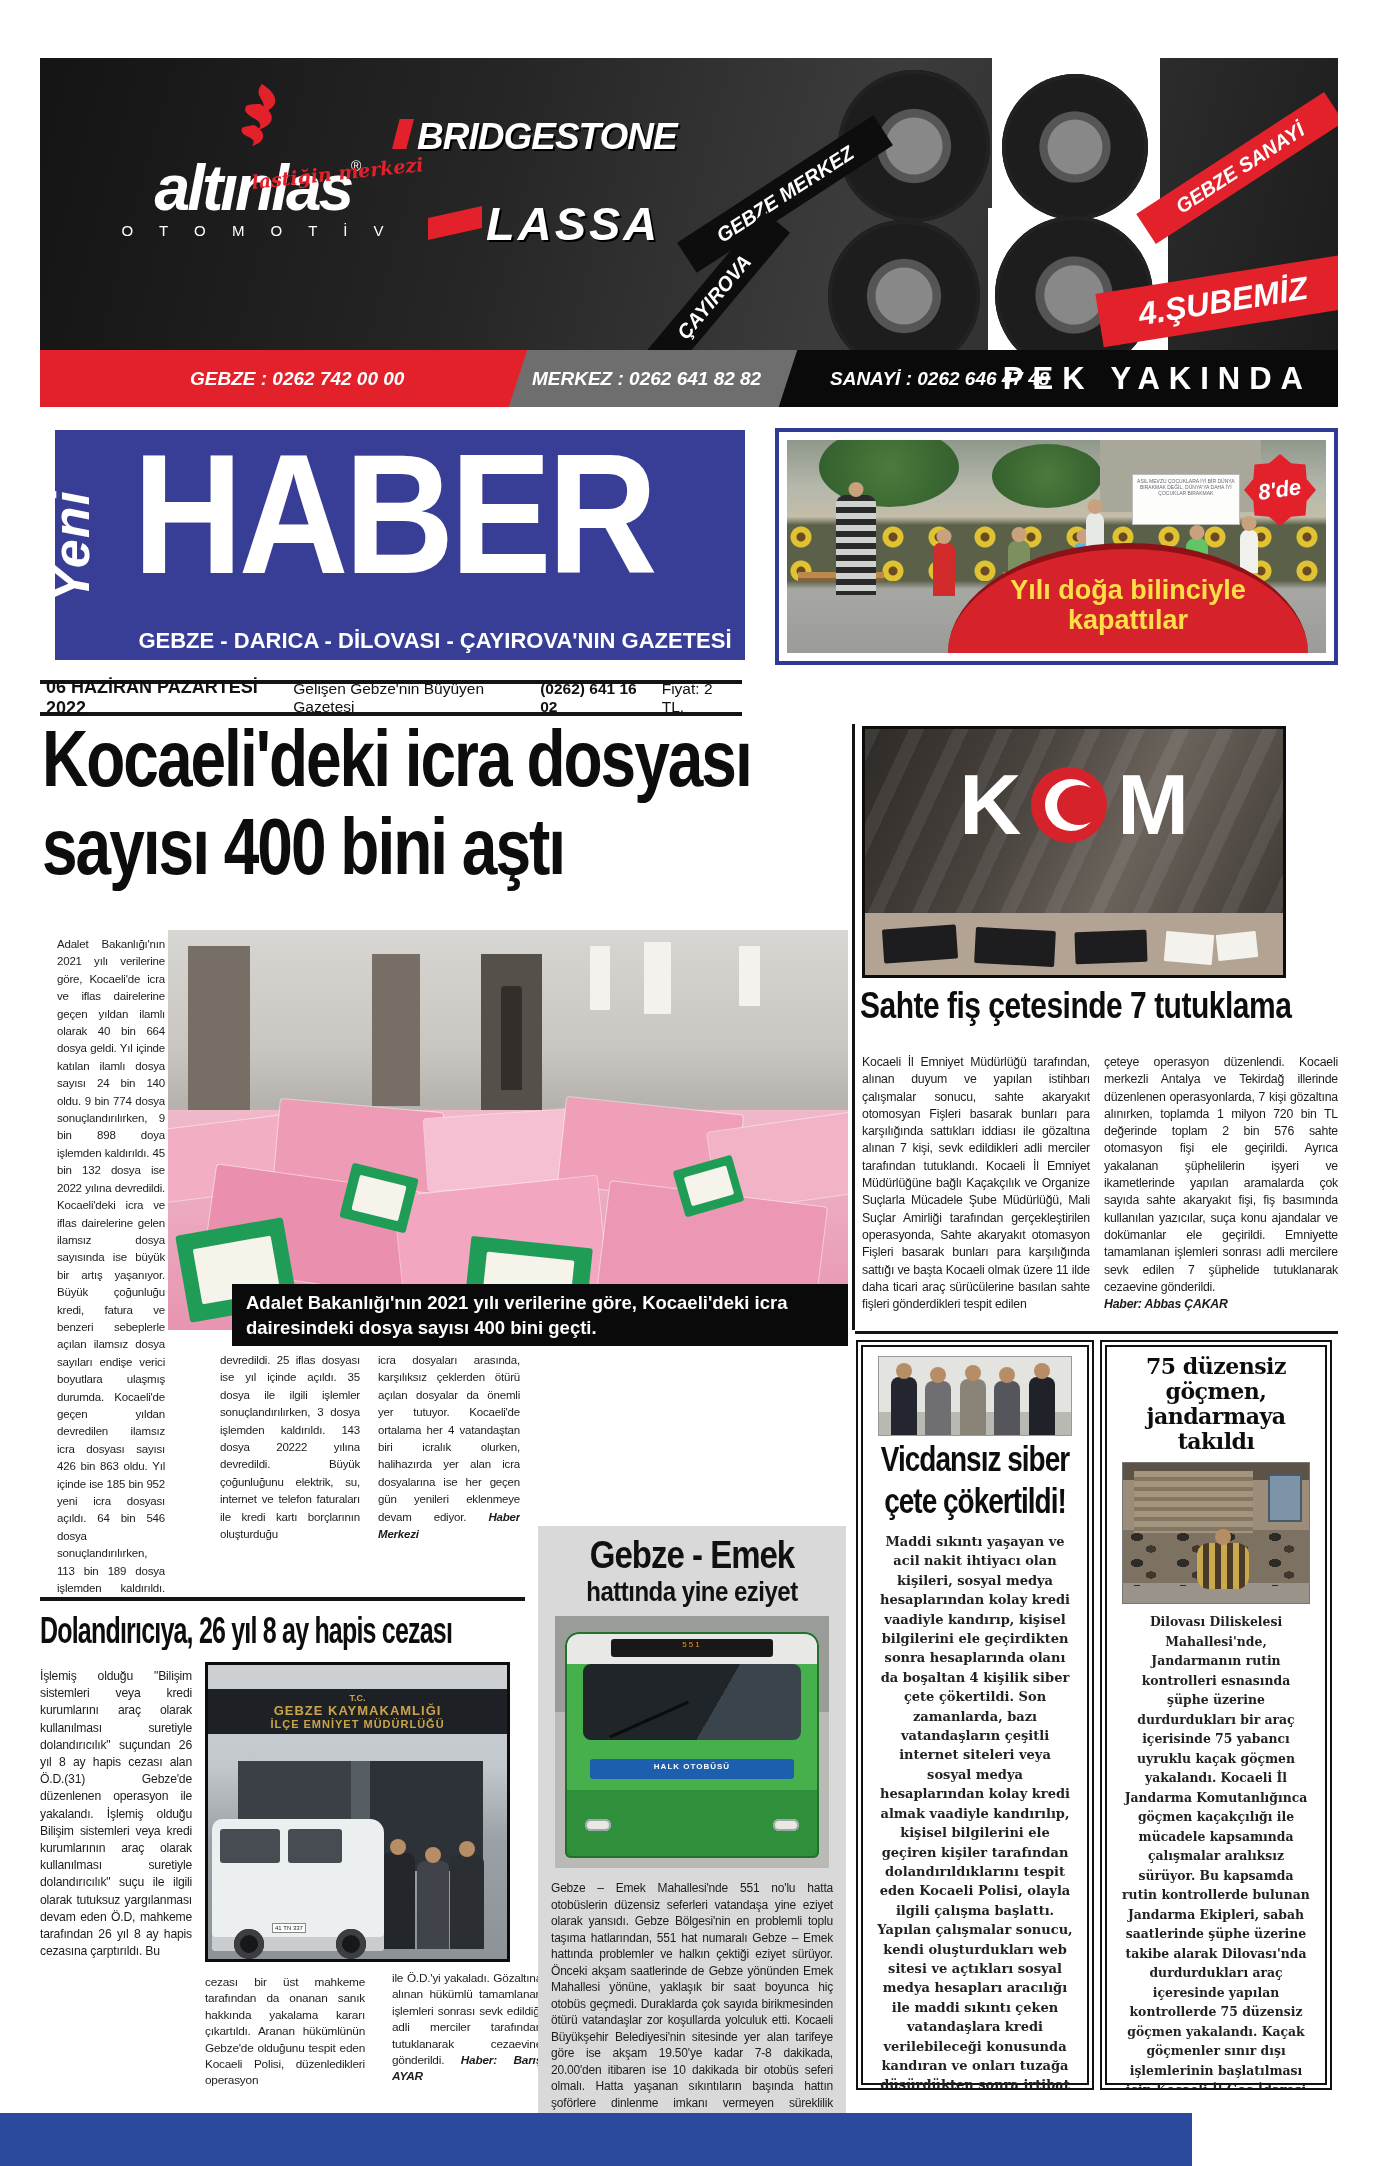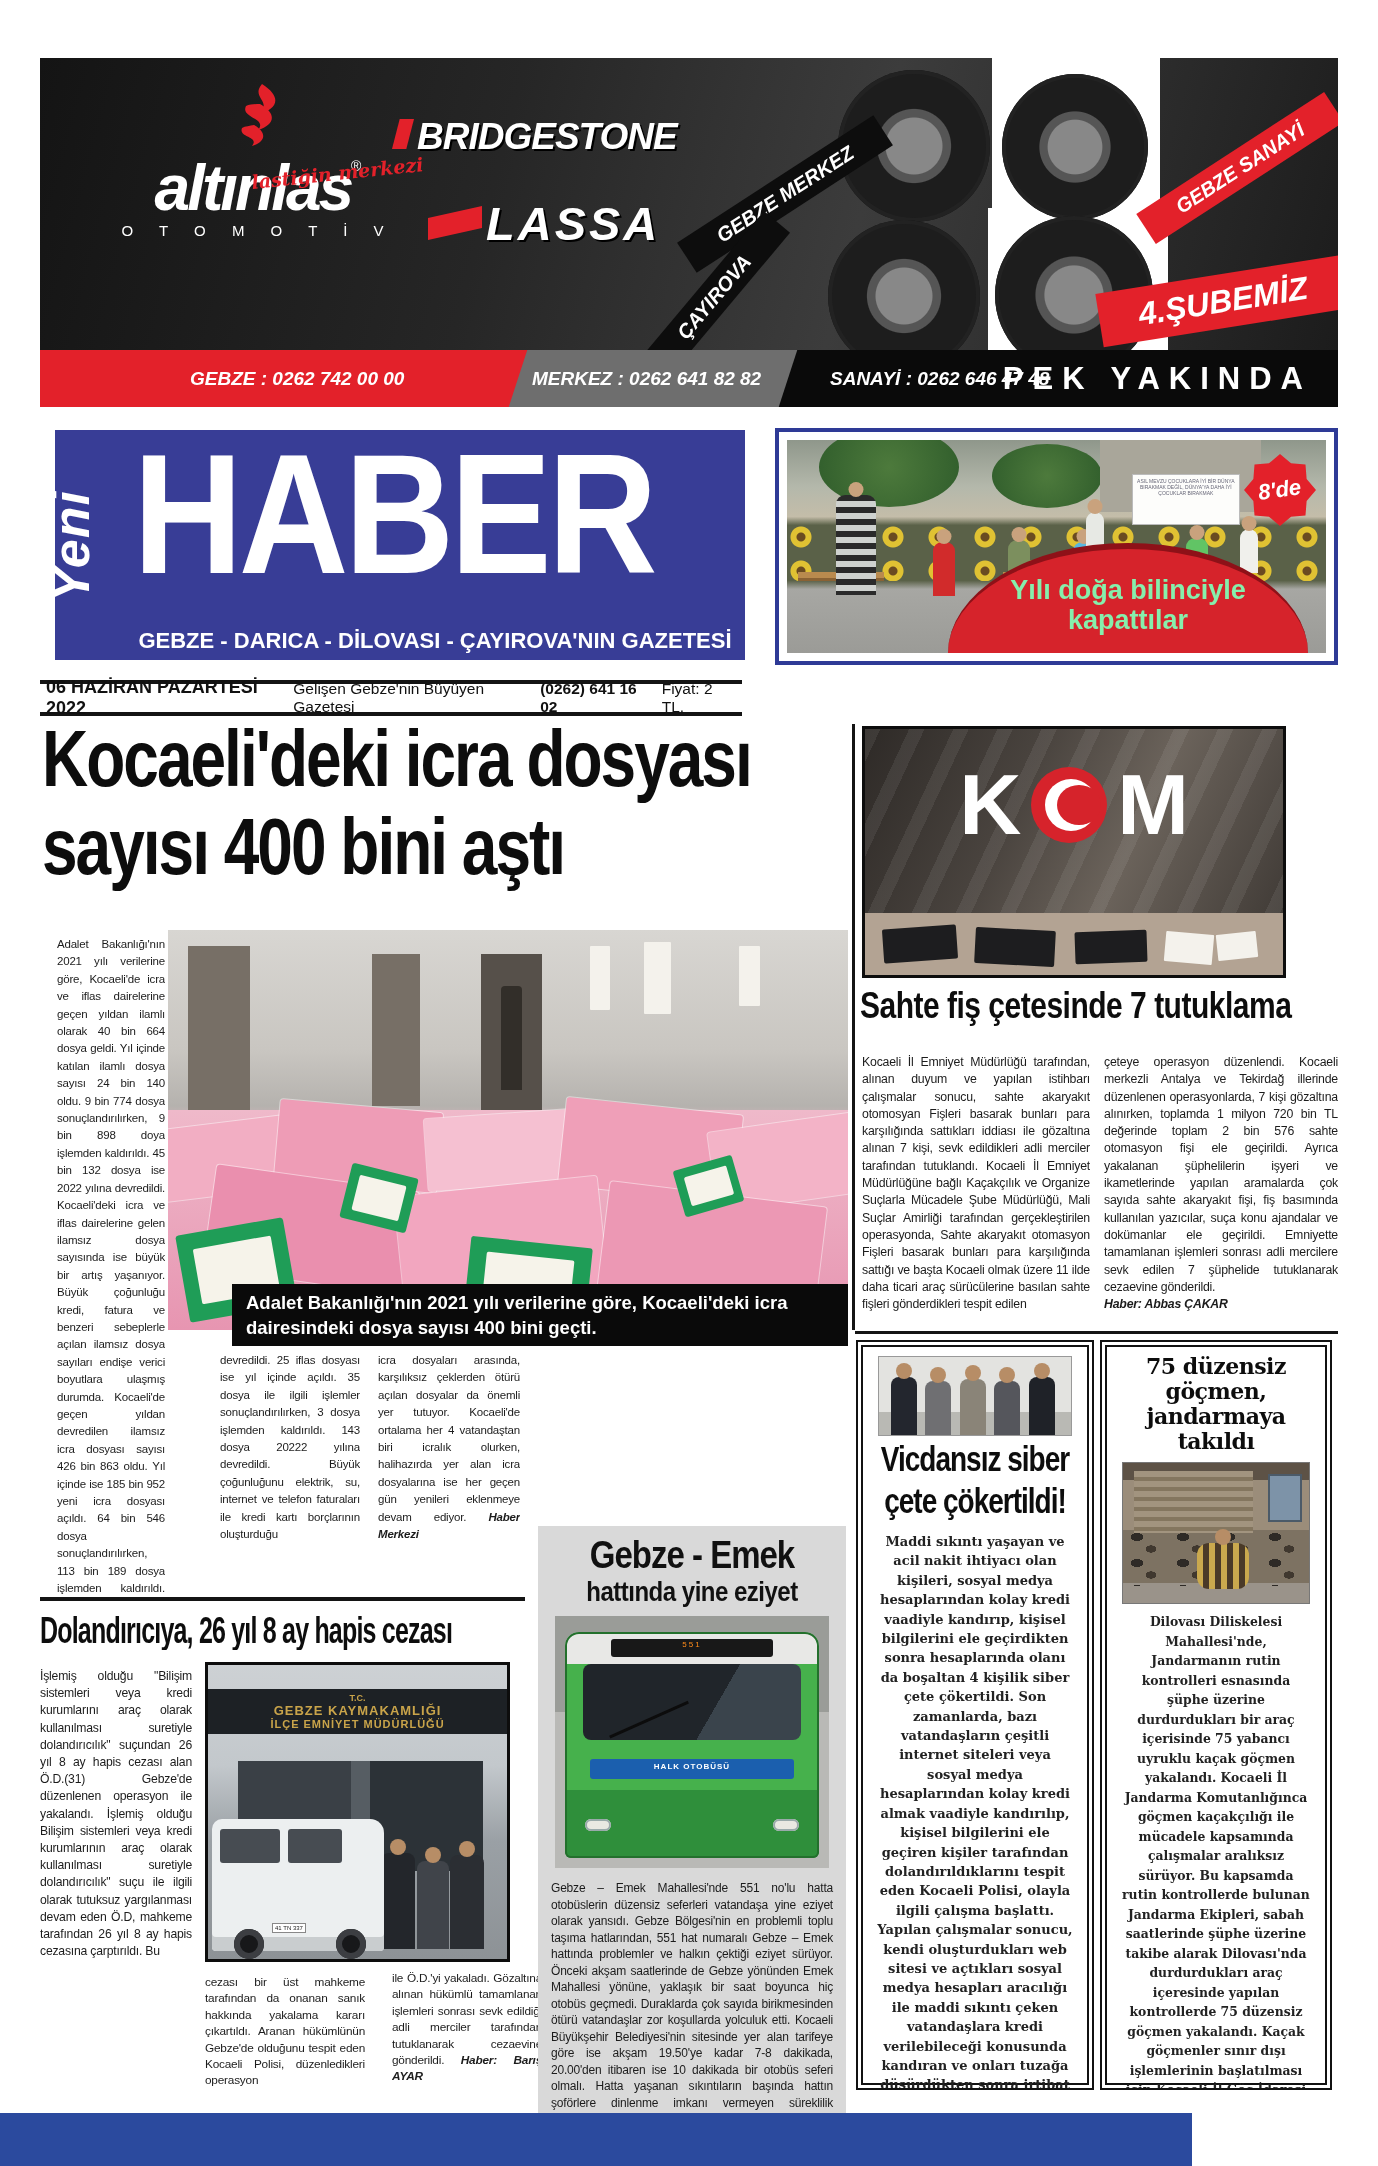--- a/index.html
+++ b/index.html
@@ -51,21 +51,21 @@
   .teaser-ph{position:relative;width:100%;height:100%;overflow:hidden;background:linear-gradient(180deg,#8f978b 0%,#b4b8ab 22%,#c4bda9 36%,#5a6148 40%,#5a6148 66%,#a7a7a3 70%,#9b9b97 100%)}
   .tree{position:absolute;border-radius:50%;background:radial-gradient(circle,#4d7a3c,#2f5c2b)}
   .bldg{position:absolute;background:#a9a69a}
   .wallflowers{position:absolute;left:0;right:0;top:40%;height:26%;background-image:radial-gradient(circle at 14px 12px,#6b4a1f 4px,transparent 5px),radial-gradient(circle at 14px 12px,#e8c832 10px,transparent 11px);background-size:46px 34px;opacity:.95}
   .bench{position:absolute;height:9px;background:#b98a4e;border-bottom:3px solid #8a6234}
   .person{position:absolute;border-radius:9px 9px 0 0}
   .person::before{content:'';position:absolute;top:-13px;left:50%;transform:translateX(-50%);width:15px;height:15px;border-radius:50%;background:#c9a27d}
   .signboard{position:absolute;background:#fdfdfb;border:1px solid #bbb;color:#667;font-size:5px;line-height:6px;padding:3px;text-align:center;overflow:hidden}
   .burst{position:absolute;top:14px;right:10px;width:72px;height:72px;background:#e3212a;display:flex;align-items:center;justify-content:center;clip-path:polygon(100% 50%,87% 65.3%,85.4% 85.4%,65.3% 87%,50% 100%,34.7% 87%,14.6% 85.4%,13% 65.3%,0 50%,13% 34.7%,14.6% 14.6%,34.7% 13%,50% 0,65.3% 13%,85.4% 14.6%,87% 34.7%)}
   .burst span{color:#fff;font-weight:bold;font-style:italic;font-size:22px;transform:rotate(-8deg)}
-  .arc{position:absolute;right:18px;bottom:0;width:360px;height:110px;background:#d6232b;border-radius:50% 50% 0 0/100% 100% 0 0;border-top:6px solid #8e1118;text-align:center;color:#86efac;font-weight:900;padding-top:26px}
+  .arc{position:absolute;right:18px;bottom:0;width:360px;height:110px;background:#d6232b;border-radius:50% 50% 0 0/100% 100% 0 0;border-top:6px solid #8e1118;text-align:center;color:#fde047;font-weight:900;padding-top:26px}
   .arc .l1{font-size:27px;line-height:30px}
   .arc .l2{font-size:27px;line-height:30px}
 
   
   .hl1{left:42px;top:712px;font-size:64px;letter-spacing:-2px;transform:scaleY(1.25)}
   .hl2{left:42px;top:800px;font-size:64px;letter-spacing:-2px;transform:scaleY(1.25)}
   .vrule{left:852px;top:724px;width:3px;height:606px;background:#141414}
   .leadcol{font-size:11.5px;line-height:17.4px}
   .leadphoto{left:168px;top:930px;width:680px;height:400px;overflow:hidden;background:linear-gradient(180deg,#d8d6d2 0%,#c9c6c1 30%,#b5b2ae 44%,#e9b4c6 52%,#eaa8bf 100%)}
   .door{position:absolute;background:#776f66}

